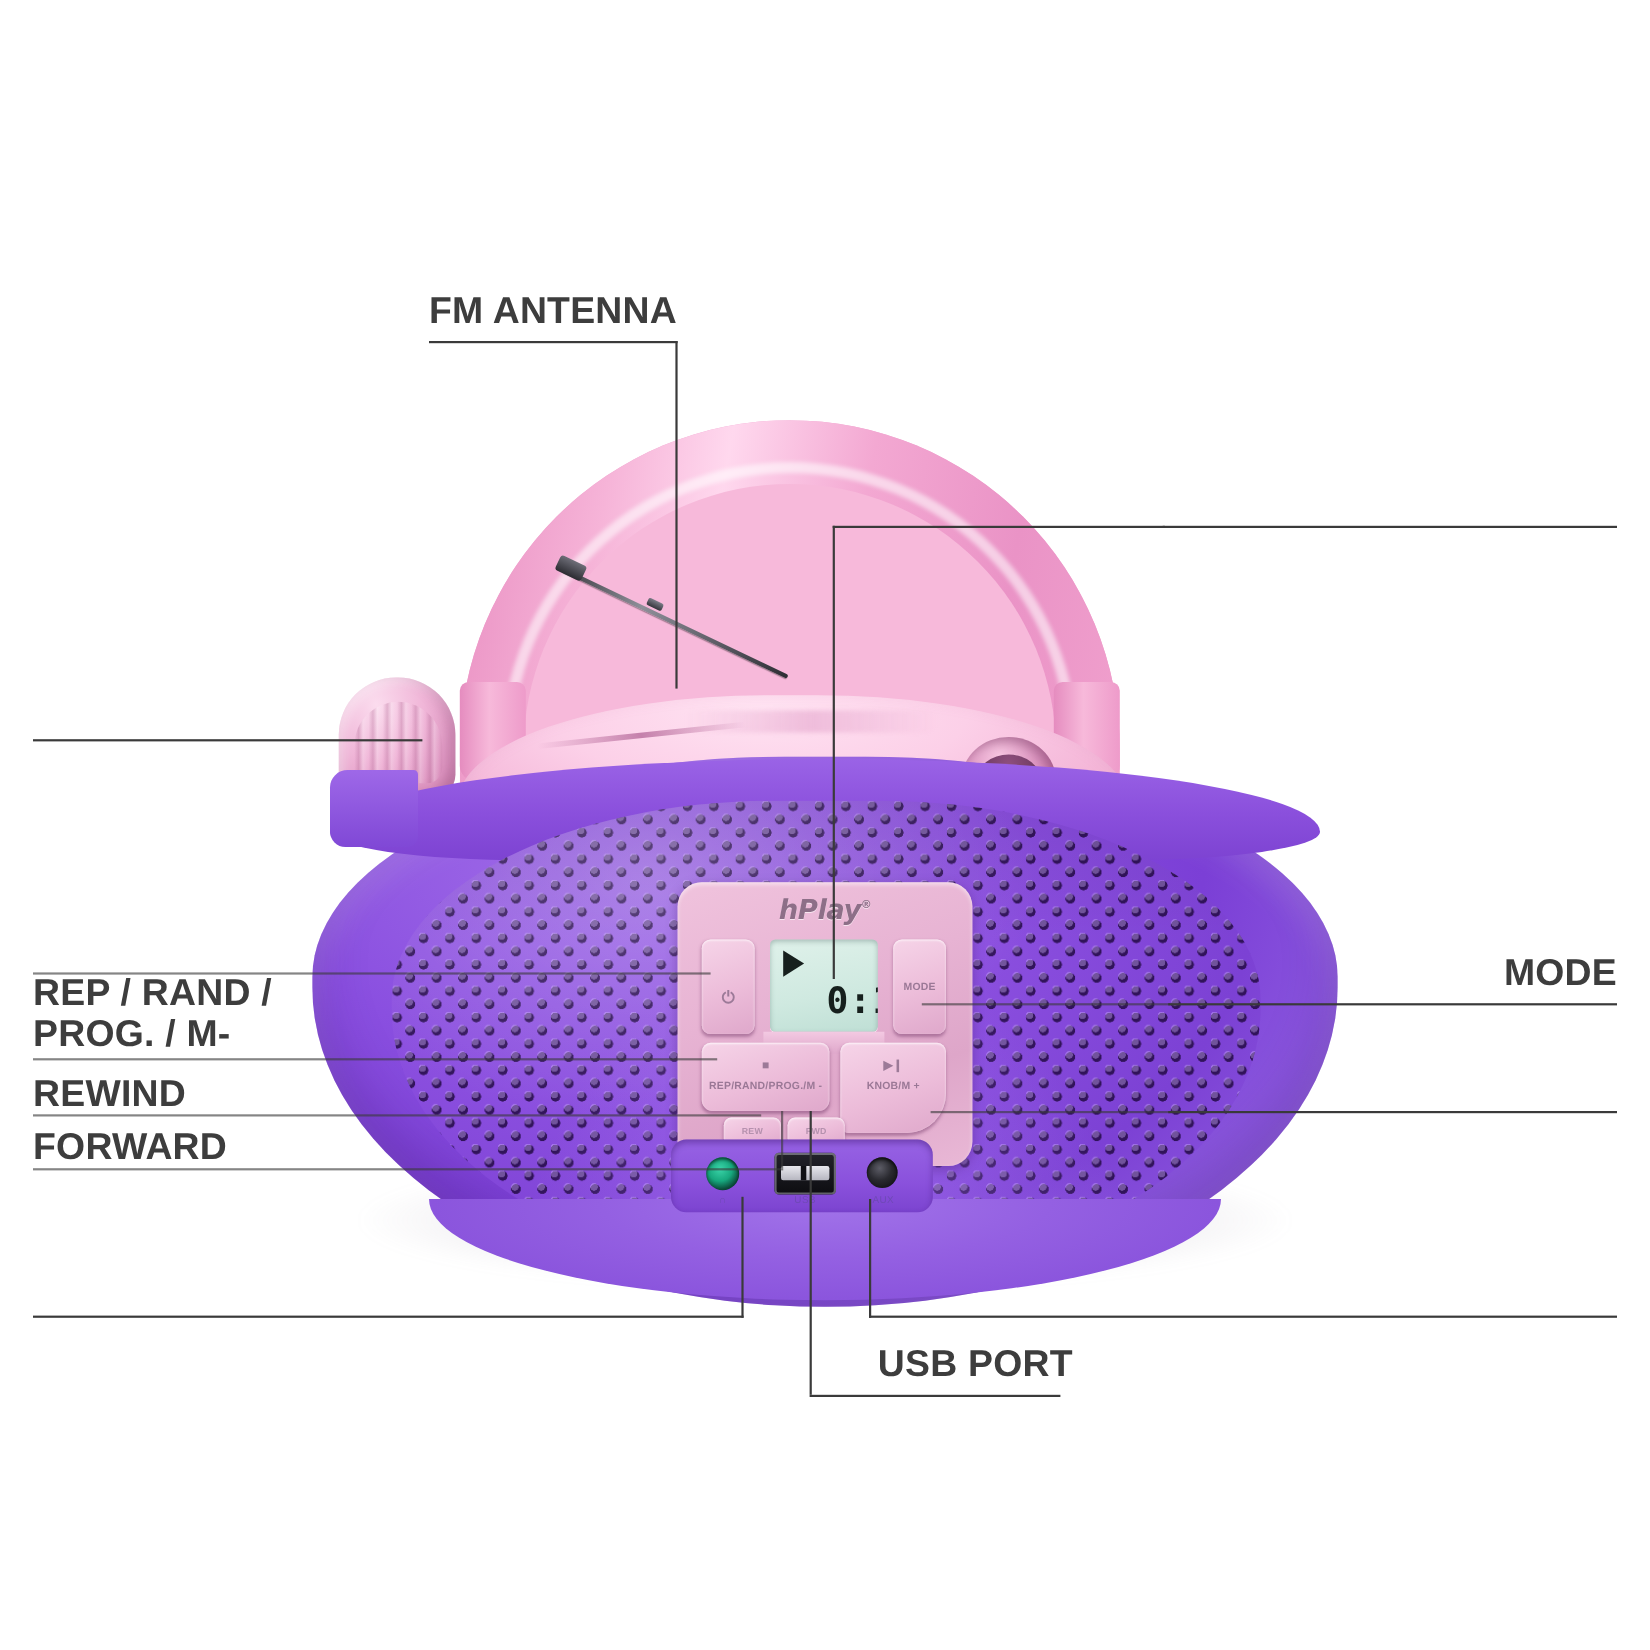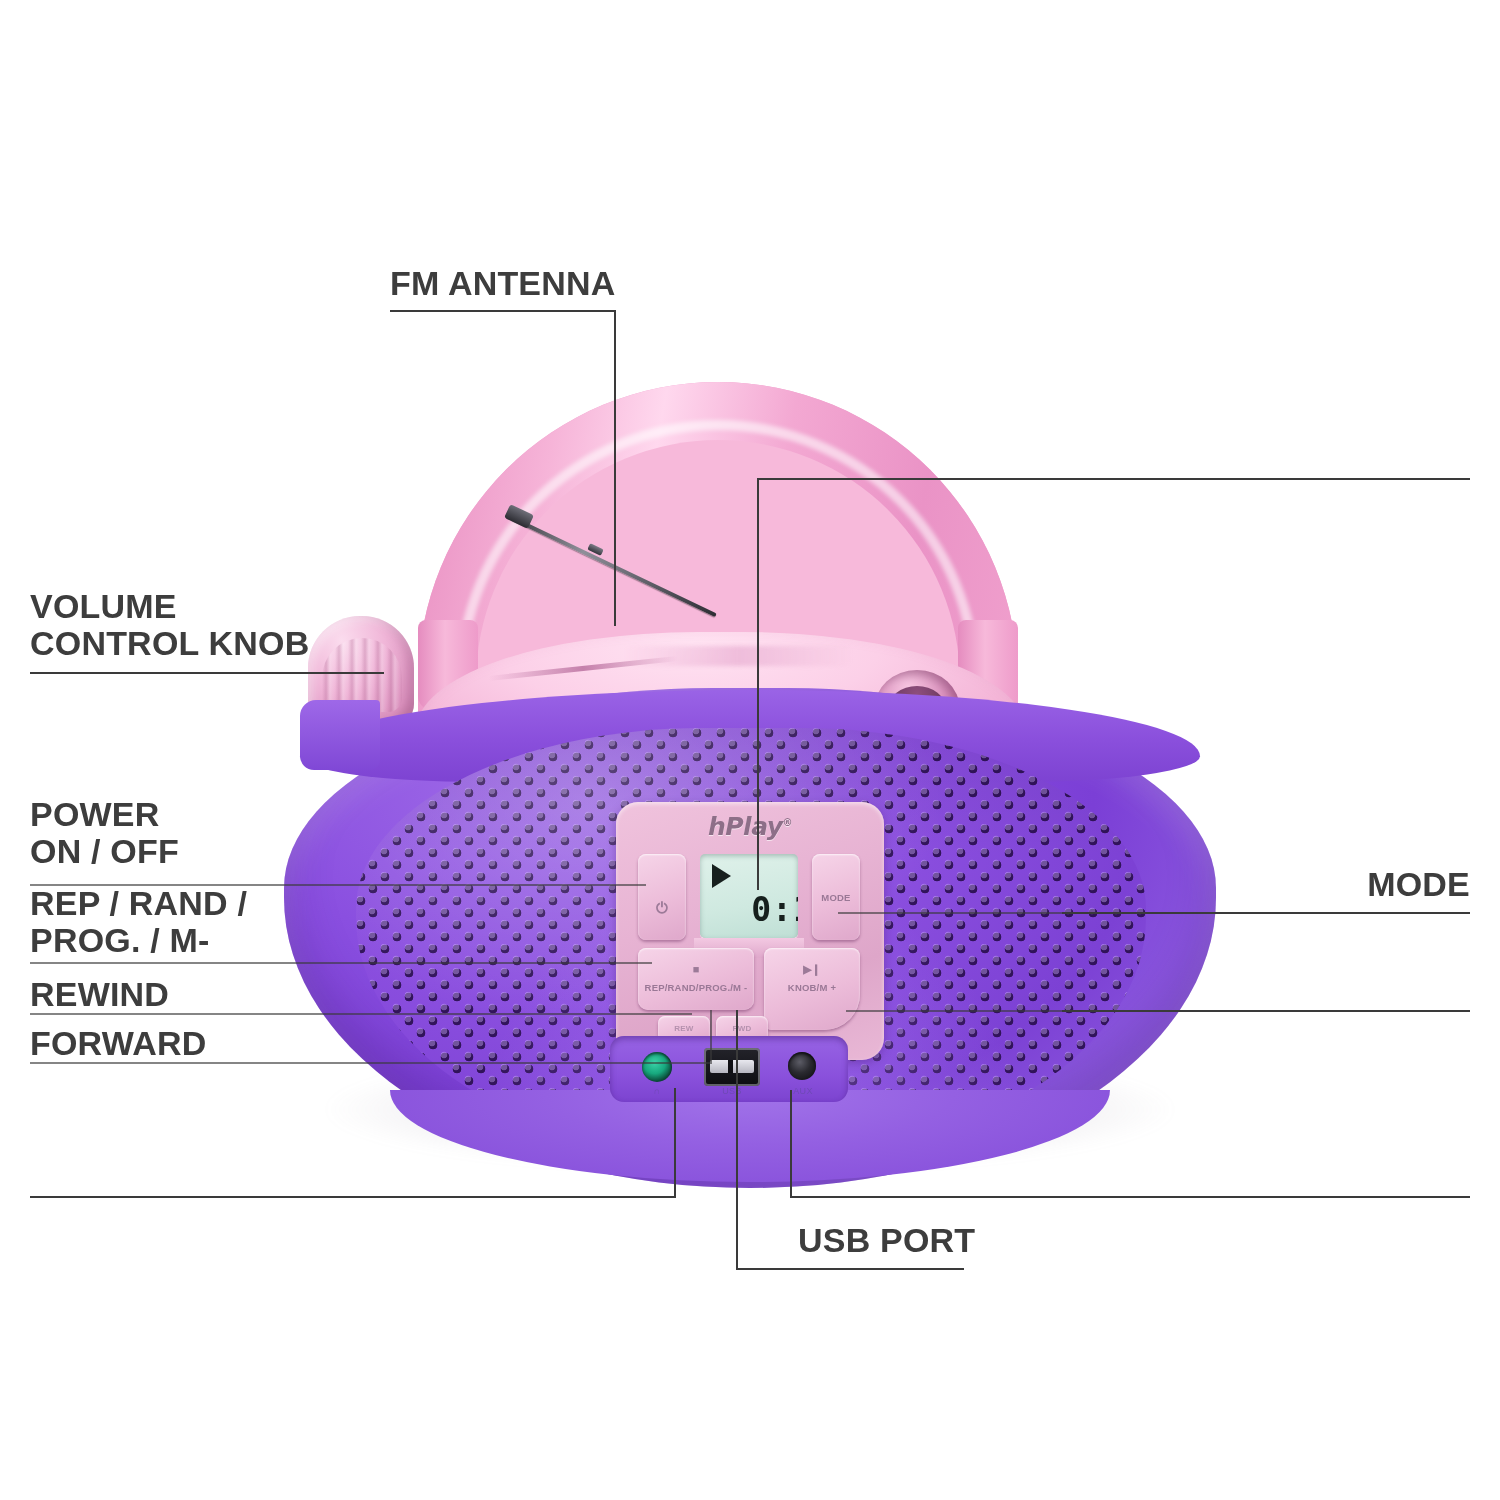--- a/index.html
+++ b/index.html
@@ -558,25 +558,21 @@
     <div class="usb-slot"></div>
     <div class="jack jack-aux"></div>
     <div class="jack-cap cap-hp">∩</div>
     <div class="jack-cap cap-usb">USB</div>
     <div class="jack-cap cap-aux">AUX</div>
   </div>
 
   <div class="callout" style="left:390px; top:265px;">FM ANTENNA</div>
 
 
-  <div class="callout" style="left:30px; top:588px;">VOLUME
-CONTROL KNOB</div>
-
-  <div class="callout" style="left:30px; top:796px;">POWER
-ON / OFF</div>
+
 
   <div class="callout" style="left:30px; top:885px;">REP / RAND /
 PROG. / M-</div>
 
   <div class="callout" style="left:30px; top:976px;">REWIND</div>
 
   <div class="callout" style="left:30px; top:1025px;">FORWARD</div>
 
 
   <div class="callout right" style="left:1070px; top:866px; width:400px;">MODE</div>

